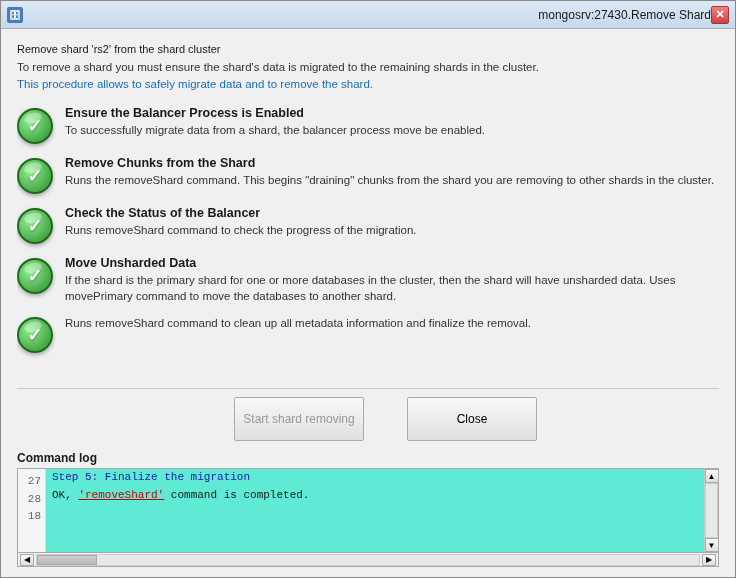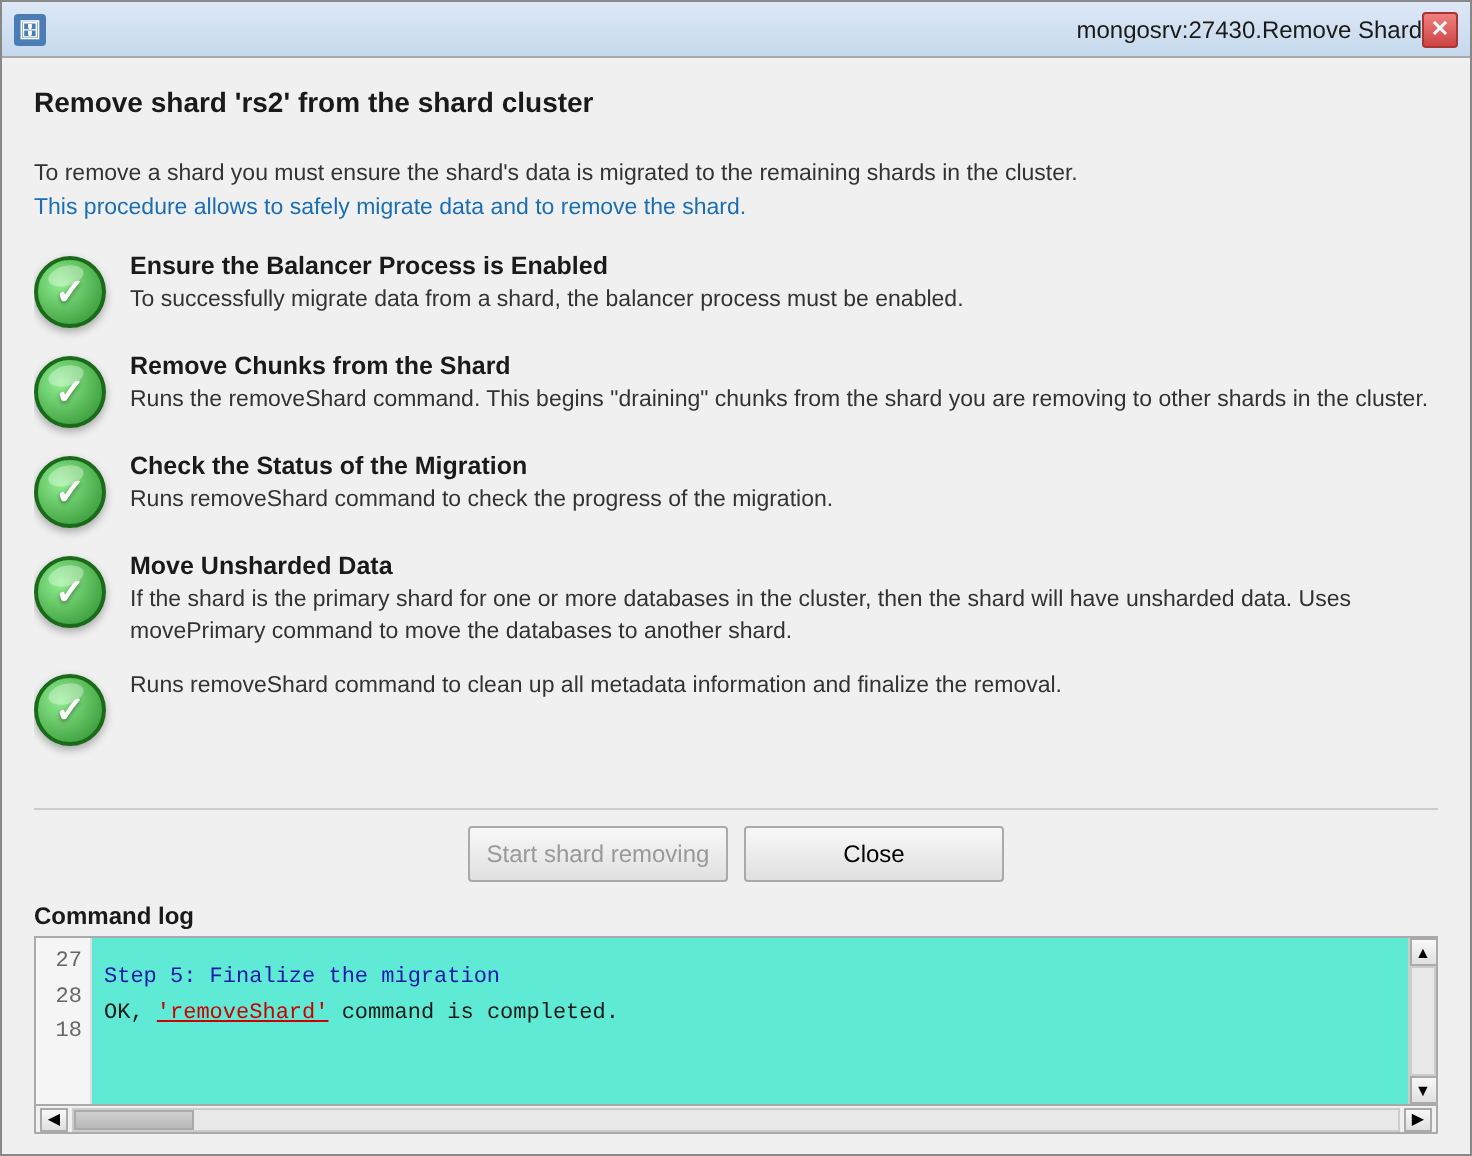--- a/index.html
+++ b/index.html
@@ -71,24 +71,24 @@
     
     .content {
       flex: 1;
       padding: 14px 16px 10px 16px;
       display: flex;
       flex-direction: column;
       overflow: hidden;
     }
 
     .main-title {
-      font-size: 14px;
-      font-weight: bold;
+      font-size: 11px;
+      font-weight: normal;
       color: #1a1a1a;
-      margin-bottom: 20px;
+      margin-bottom: 4px;
     }
 
     .main-description {
       font-size: 11.5px;
       color: #333;
       line-height: 1.5;
       margin-bottom: 12px;
     }
 
     .main-description .highlight {
@@ -176,28 +176,29 @@
 
     
     .button-row {
       display: flex;
       gap: 8px;
       justify-content: center;
       margin-bottom: 10px;
     }
 
     .btn {
-      height: 28px;
+      height: 44px;
       padding: 0 4px;
       border: 1px solid #aaa;
       background: linear-gradient(to bottom, #f8f8f8, #e0e0e0);
       font-size: 12px;
       cursor: pointer;
       border-radius: 2px;
       min-width: 130px;
+      margin-left: 35px;
     }
 
     .btn-disabled {
       color: #999;
       cursor: default;
     }
 
     
     .cmd-log-section {
       display: flex;
@@ -228,21 +229,21 @@
       font-size: 11px;
       font-family: 'Courier New', monospace;
       color: #666;
       line-height: 1.6;
       text-align: right;
       user-select: none;
     }
 
     .log-content {
       flex: 1;
-      padding: 12px 6px;
+      padding: 0 6px;
       font-family: 'Courier New', monospace;
       font-size: 11px;
       line-height: 1.6;
       overflow-x: auto;
       overflow-y: hidden;
     }
 
     .log-line { white-space: nowrap; }
     .log-blue { color: #1a1aaa; }
     .log-normal { color: #1a1a1a; }
@@ -359,40 +360,40 @@
     </div>
 
     <div class="steps-container">
 
       <div class="step">
         <div class="step-icon">
           <div class="check-circle"></div>
         </div>
         <div class="step-content">
           <div class="step-title">Ensure the Balancer Process is Enabled</div>
-          <div class="step-desc">To successfully migrate data from a shard, the balancer process must be enabled.</div>
+          <div class="step-desc">To successfully migrate data from a shard, the balancer process move be enabled.</div>
         </div>
       </div>
 
       <div class="step">
         <div class="step-icon">
           <div class="check-circle"></div>
         </div>
         <div class="step-content">
           <div class="step-title">Remove Chunks from the Shard</div>
           <div class="step-desc">Runs the removeShard command. This begins "draining" chunks from the shard you are removing to other shards in the cluster.</div>
         </div>
       </div>
 
       <div class="step">
         <div class="step-icon">
           <div class="check-circle"></div>
         </div>
         <div class="step-content">
-          <div class="step-title">Check the Status of the Migration</div>
+          <div class="step-title">Check the Status of the Balancer</div>
           <div class="step-desc">Runs removeShard command to check the progress of the migration.</div>
         </div>
       </div>
 
       <div class="step">
         <div class="step-icon">
           <div class="check-circle"></div>
         </div>
         <div class="step-content">
           <div class="step-title">Move Unsharded Data</div>

